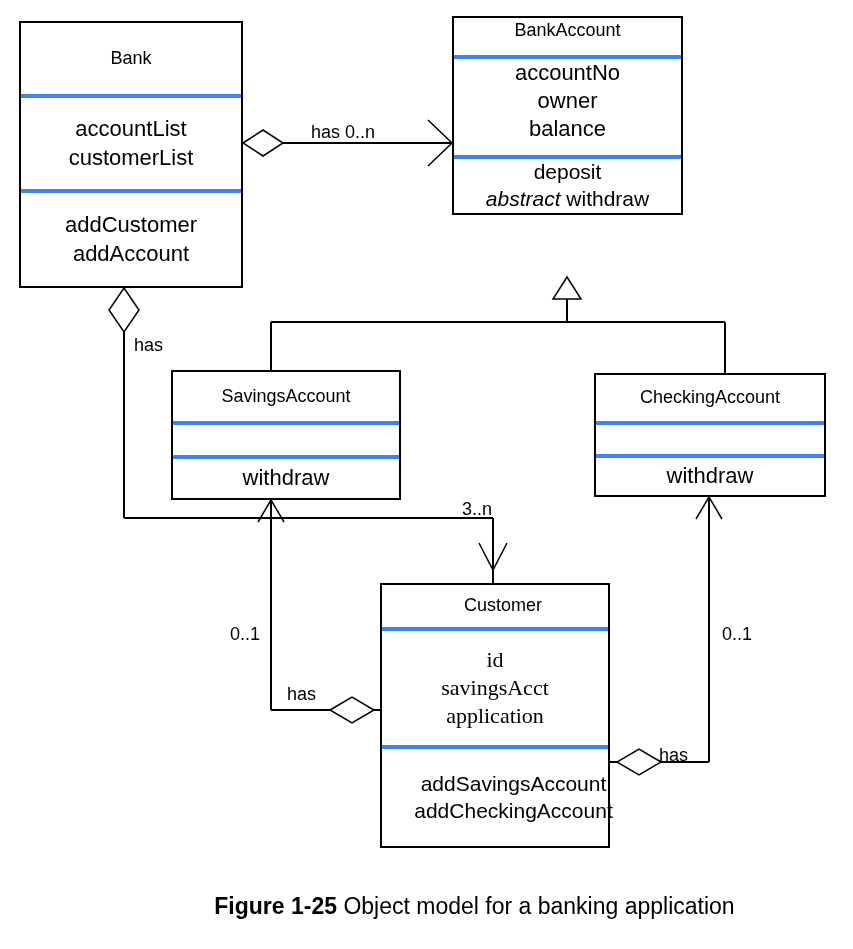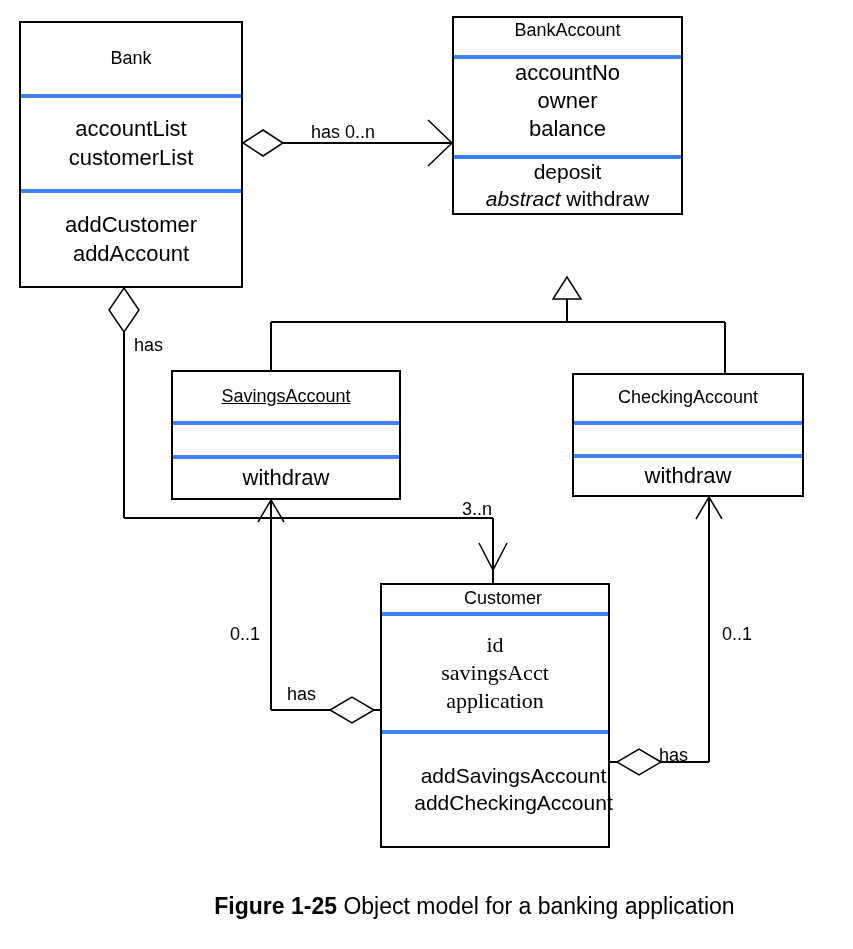--- a/index.html
+++ b/index.html
@@ -144,41 +144,41 @@
     <div class="compartment divider" style="flex:1;">
       <div class="member small">deposit</div>
       <div class="member small">
         <em>abstract</em>
         <span>withdraw</span>
       </div>
     </div>
   </div>
 
   <div class="uml-class" style="left:171px; top:370px; width:230px; height:130px;">
-    <div class="compartment" style="height:49px;text-decoration:underline;">
+    <div class="compartment" style="height:49px;">
       <div class="cls-name">SavingsAccount</div>
     </div>
     <div class="compartment divider" style="height:34px;"></div>
     <div class="compartment divider" style="flex:1;">
       <div class="member">withdraw</div>
     </div>
   </div>
 
-  <div class="uml-class" style="left:572px; top:373px; width:232px; height:124px;">
+  <div class="uml-class" style="left:594px; top:373px; width:232px; height:124px;">
     <div class="compartment" style="height:46px;">
       <div class="cls-name">CheckingAccount</div>
     </div>
     <div class="compartment divider" style="height:33px;"></div>
     <div class="compartment divider" style="flex:1;">
       <div class="member">withdraw</div>
     </div>
   </div>
 
   <div class="uml-class" style="left:380px; top:583px; width:230px; height:265px;">
-    <div class="compartment" style="height:27px;margin-left:16px;">
+    <div class="compartment" style="height:42px;margin-left:16px;">
       <div class="cls-name">Customer</div>
     </div>
     <div class="compartment divider" style="height:118px;font-family:Liberation Serif, serif;">
       <div class="member">id</div>
       <div class="member">savingsAcct</div>
       <div class="member">application</div>
     </div>
     <div class="compartment divider" style="flex:1;padding-left:37px;">
       <div class="member small">addSavingsAccount</div>
       <div class="member small">addCheckingAccount</div>

